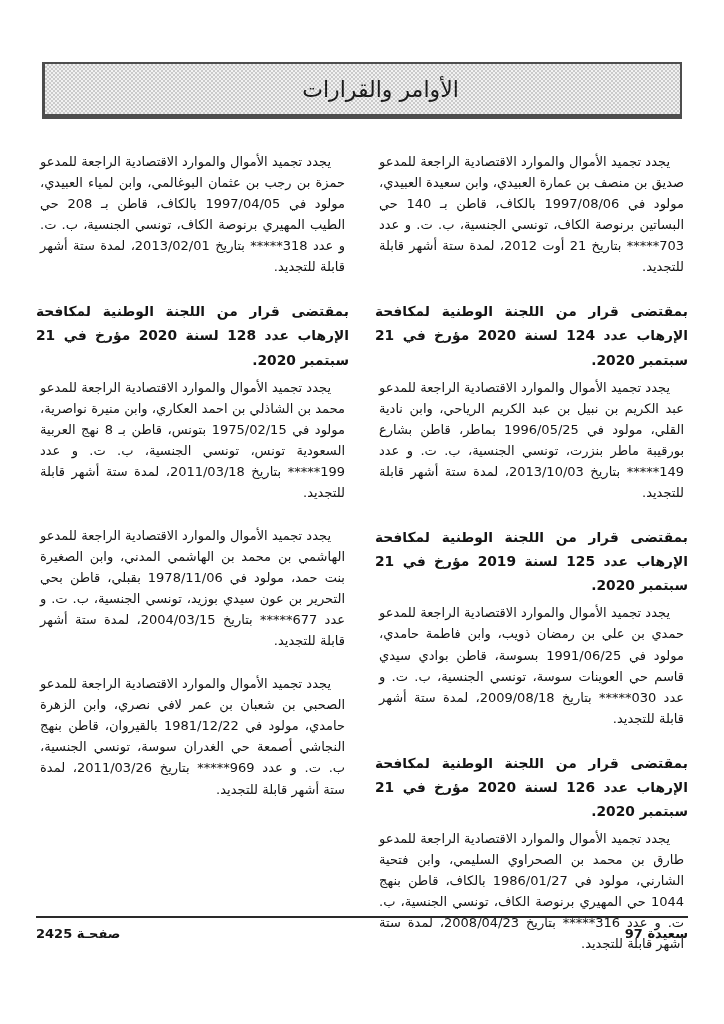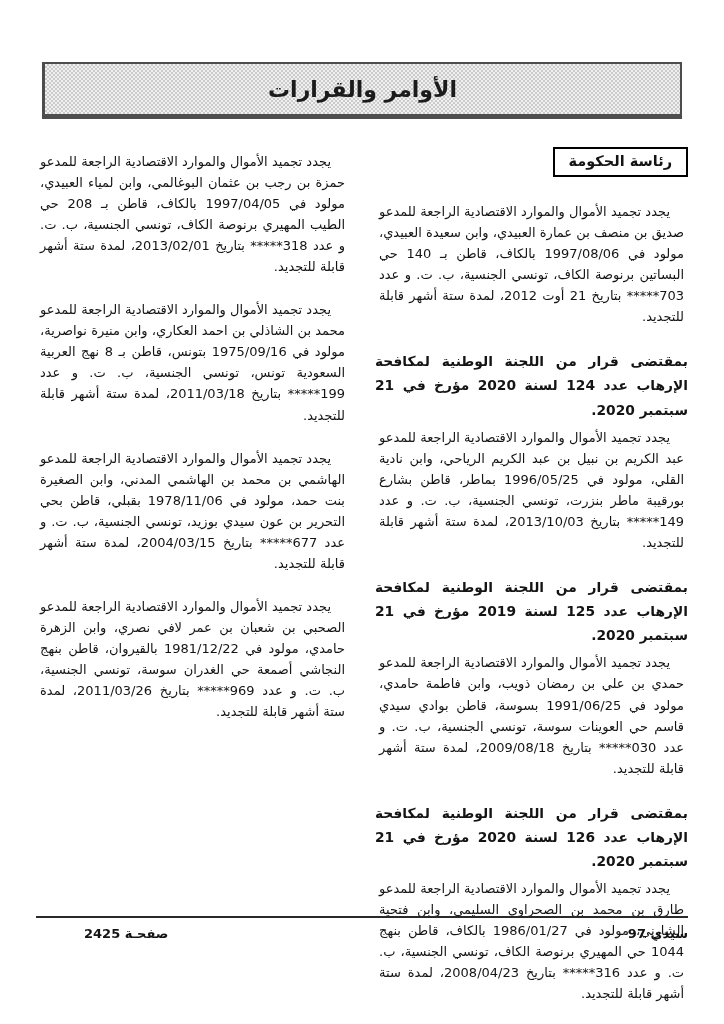--- a/index.html
+++ b/index.html
@@ -27,22 +27,23 @@
     border-bottom-width: 5px;
     border-left-width: 3px;
     background-image: conic-gradient(#cacaca 25%, #f1f1f1 0 50%, #cacaca 0 75%, #f1f1f1 0);
     background-size: 4px 4px;
     display: flex;
     align-items: center;
     justify-content: center;
   }
   .banner-title {
     font-size: 22px;
-    font-weight: bold;
+    font-weight: normal;
     color: #1b1b1b;
+    padding-left: 36px;
   }
   
   .section-box-wrap {
     text-align: start;
     margin: 0 0 24px 0;
   }
   .section-box {
     display: inline-block;
     border: 2px solid #000;
     padding: 4px 14px 6px 14px;
@@ -84,41 +85,36 @@
     border-top: 2px solid #2a2a2a;
     height: 0;
   }
   .footer-row {
     margin-top: 8px;
     display: flex;
     justify-content: space-between;
     align-items: baseline;
     font-size: 13px;
   }
-  .footer-issue, .footer-page { font-weight: bold; margin-left: 48px; }
+  .footer-issue, .footer-page { font-weight: bold; }
   .footer-journal { font-weight: normal; }
   .footer-journal b { font-weight: bold; }
 </style>
 </head>
 <body>
 
 <div class="page">
 
   <div class="banner">
     <span class="banner-title">الأوامر والقرارات</span>
   </div>
 
   <div class="columns">
 
     <div class="col">
-      <div class="section-box-wrap">
-        <div class="section-box">
-          <span>رئاسة الحكومة</span>
-        </div>
-      </div>
 
       <article class="decree">
         <p class="decree-body">يجدد تجميد الأموال والموارد الاقتصادية الراجعة للمدعو صديق بن منصف بن عمارة العبيدي، وابن سعيدة العبيدي، مولود في 1997/08/06 بالكاف، قاطن بـ 140 حي البساتين برنوصة الكاف، تونسي الجنسية، ب. ت. و عدد 703***** بتاريخ 21 أوت 2012، لمدة ستة أشهر قابلة للتجديد.</p>
       </article>
 
       <article class="decree">
         <h3 class="decree-heading">بمقتضى قرار من اللجنة الوطنية لمكافحة الإرهاب عدد 124 لسنة 2020 مؤرخ في 21 سبتمبر 2020.</h3>
         <p class="decree-body">يجدد تجميد الأموال والموارد الاقتصادية الراجعة للمدعو عبد الكريم بن نبيل بن عبد الكريم الرياحي، وابن نادية القلي، مولود في 1996/05/25 بماطر، قاطن بشارع بورقيبة ماطر بنزرت، تونسي الجنسية، ب. ت. و عدد 149***** بتاريخ 2013/10/03، لمدة ستة أشهر قابلة للتجديد.</p>
       </article>
 
@@ -132,39 +128,40 @@
         <p class="decree-body">يجدد تجميد الأموال والموارد الاقتصادية الراجعة للمدعو طارق بن محمد بن الصحراوي السليمي، وابن فتحية الشارني، مولود في 1986/01/27 بالكاف، قاطن بنهج 1044 حي المهيري برنوصة الكاف، تونسي الجنسية، ب. ت. و عدد 316***** بتاريخ 2008/04/23، لمدة ستة أشهر قابلة للتجديد.</p>
       </article>
     </div>
 
     <div class="col">
       <article class="decree">
         <p class="decree-body">يجدد تجميد الأموال والموارد الاقتصادية الراجعة للمدعو حمزة بن رجب بن عثمان البوغالمي، وابن لمياء العبيدي، مولود في 1997/04/05 بالكاف، قاطن بـ 208 حي الطيب المهيري برنوصة الكاف، تونسي الجنسية، ب. ت. و عدد 318***** بتاريخ 2013/02/01، لمدة ستة أشهر قابلة للتجديد.</p>
       </article>
 
       <article class="decree">
-        <p class="decree-body">يجدد تجميد الأموال والموارد الاقتصادية الراجعة للمدعو محمد بن الشاذلي بن احمد العكاري، وابن منيرة نواصرية، مولود في 1975/09/16 بتونس، قاطن بـ 8 نهج العربية السعودية تونس، تونسي الجنسية، ب. ت. و عدد 199***** بتاريخ 2011/03/18، لمدة ستة أشهر قابلة للتجديد.</p>
+        <h3 class="decree-heading">بمقتضى قرار من اللجنة الوطنية لمكافحة الإرهاب عدد 128 لسنة 2020 مؤرخ في 21 سبتمبر 2020.</h3>
+        <p class="decree-body">يجدد تجميد الأموال والموارد الاقتصادية الراجعة للمدعو محمد بن الشاذلي بن احمد العكاري، وابن منيرة نواصرية، مولود في 1975/02/15 بتونس، قاطن بـ 8 نهج العربية السعودية تونس، تونسي الجنسية، ب. ت. و عدد 199***** بتاريخ 2011/03/18، لمدة ستة أشهر قابلة للتجديد.</p>
       </article>
 
       <article class="decree">
         <p class="decree-body">يجدد تجميد الأموال والموارد الاقتصادية الراجعة للمدعو الهاشمي بن محمد بن الهاشمي المدني، وابن الصغيرة بنت حمد، مولود في 1978/11/06 بقبلي، قاطن بحي التحرير بن عون سيدي بوزيد، تونسي الجنسية، ب. ت. و عدد 677***** بتاريخ 2004/03/15، لمدة ستة أشهر قابلة للتجديد.</p>
       </article>
 
       <article class="decree">
         <p class="decree-body">يجدد تجميد الأموال والموارد الاقتصادية الراجعة للمدعو الصحبي بن شعبان بن عمر لافي نصري، وابن الزهرة حامدي، مولود في 1981/12/22 بالقيروان، قاطن بنهج النجاشي أصمعة حي الغدران سوسة، تونسي الجنسية، ب. ت. و عدد 969***** بتاريخ 2011/03/26، لمدة ستة أشهر قابلة للتجديد.</p>
       </article>
     </div>
 
   </div>
 
   <footer class="page-footer">
     <div class="footer-rule"></div>
     <div class="footer-row">
       <div class="footer-issue">
-        <span>سيدي</span>
+        <span>سعيدة</span>
         <span>97</span>
       </div>
       <div class="footer-page">
         <span>صفحـة</span>
         <span>2425</span>
       </div>
     </div>
   </footer>
 
 </div>

